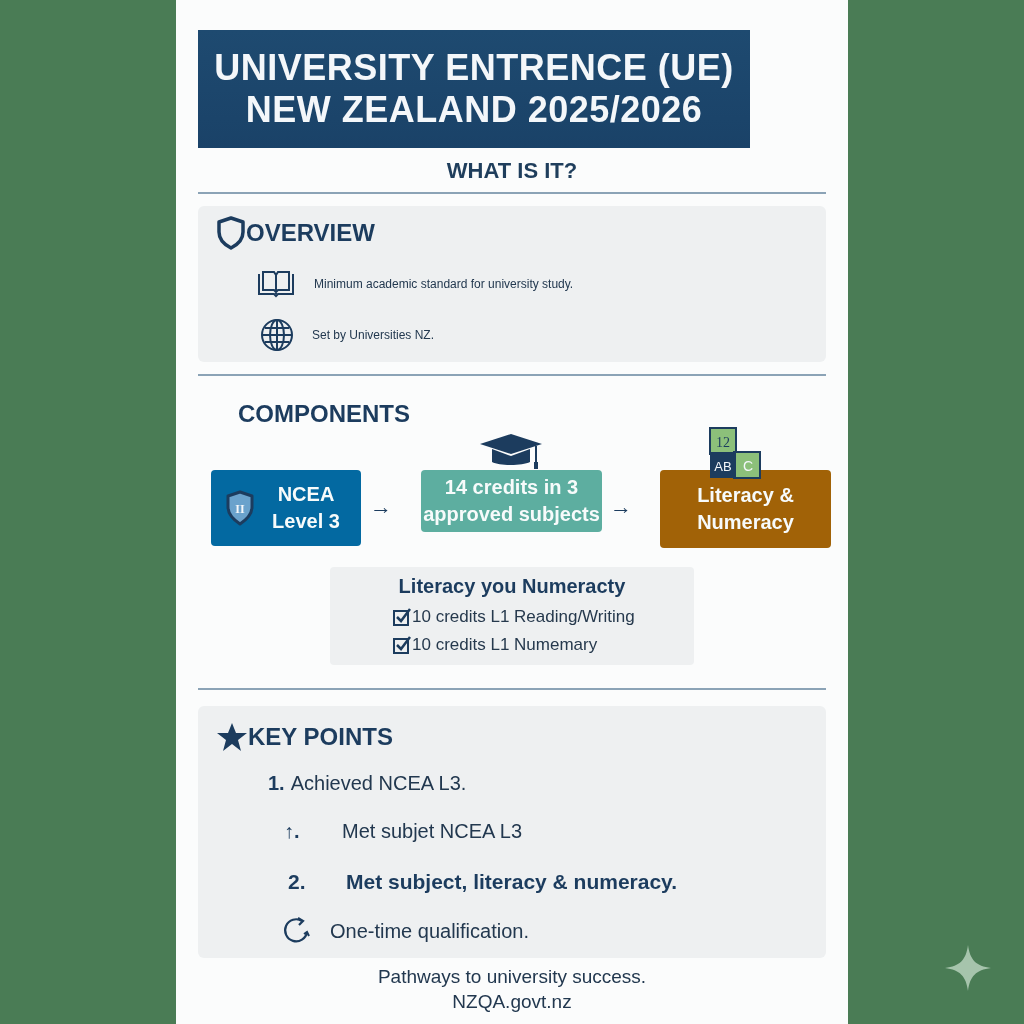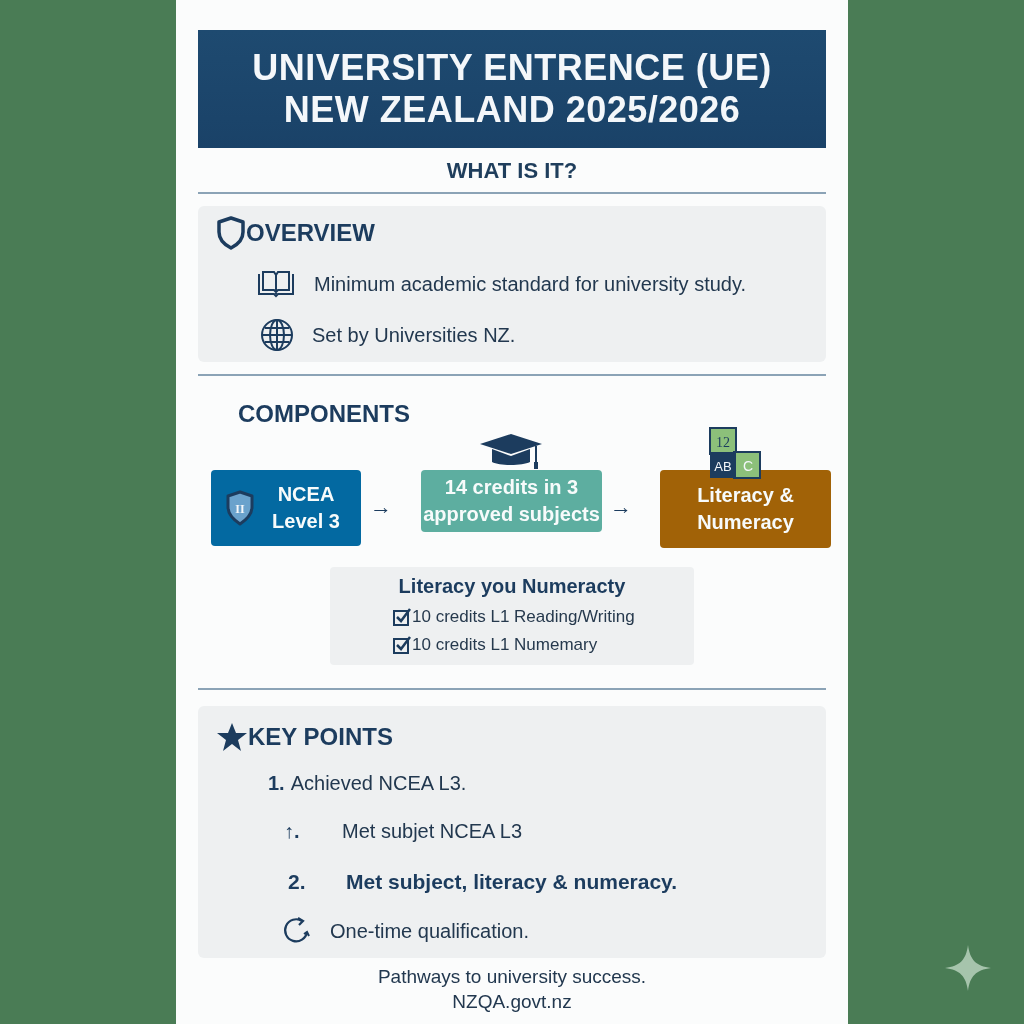--- a/index.html
+++ b/index.html
@@ -7,21 +7,21 @@
     width:1024px; height:1024px; overflow:hidden;
     background:#4a7c55;
     font-family:"Liberation Sans", sans-serif;
     position:relative;
   }
   .page {
     position:absolute; left:176px; top:0; width:672px; height:1024px;
     background:#fbfcfc;
   }
   .title-banner {
-    position:absolute; left:22px; top:30px; width:628px; height:118px;
+    position:absolute; left:22px; top:30px; width:552px; height:118px;
     background:linear-gradient(180deg,#1e4a70 0%, #1a4268 100%);
     color:#f4f7fa; text-align:center;
     display:flex; flex-direction:column; justify-content:center;
   }
   .title-banner .line {
     font-weight:bold; font-size:36px; line-height:42px; letter-spacing:0.5px;
   }
   .what-is-it {
     position:absolute; left:0; width:672px; top:158px; text-align:center;
     color:#1f3e5c; font-weight:bold; font-size:22px;
@@ -29,21 +29,21 @@
   .rule { position:absolute; left:22px; width:628px; height:2px; background:#8ba3b6; }
   .panel {
     position:absolute; background:#eef0f1; border-radius:6px;
   }
   .section-head {
     position:absolute; display:flex; align-items:center; 
     color:#1c3c5e; font-weight:bold; font-size:24px;
   }
   .row {
     position:absolute; display:flex; align-items:center; gap:18px;
-    color:#22384f; font-size:20px;
+    color:#22384f; font-size:12px;
   }
   .icon { display:inline-flex; align-items:center; justify-content:center; }
   .comp-box {
     position:absolute; border-radius:4px; color:#f7fbfb;
     display:flex; align-items:center; justify-content:center; text-align:center;
     font-weight:bold; font-size:20px; line-height:27px;
   }
   .arrow { position:absolute; color:#1c3c5e; font-size:22px; font-weight:bold; }
   .lit-panel {
     position:absolute; left:154px; top:567px; width:364px; height:98px;

